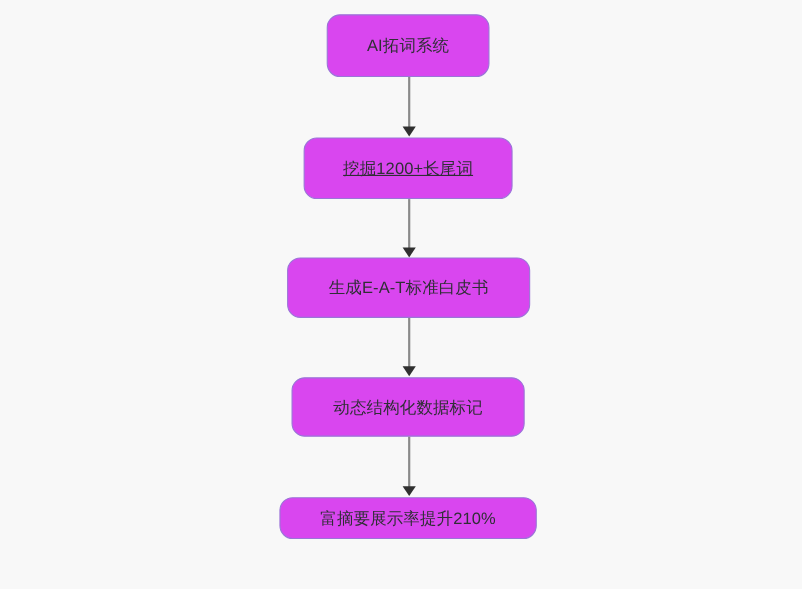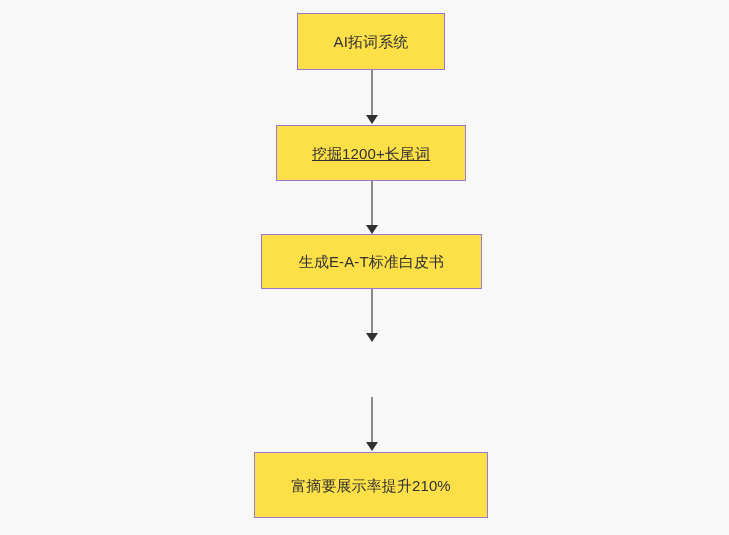--- a/index.html
+++ b/index.html
@@ -17,23 +17,23 @@
 
   #flowchart {
     position: relative;
     width: 729px;
     height: 535px;
   }
 
   .node {
     position: absolute;
     box-sizing: border-box;
-    background: #fde047;
+    background: #d946ef;
     border: 1.6px solid #9a75d8;
-    border-radius: 0;
+    border-radius: 12px;
     display: flex;
     align-items: center;
     justify-content: center;
     color: #2f2f35;
     font-size: 15px;
     line-height: 1;
     letter-spacing: 0.1px;
     white-space: nowrap;
   }
 
@@ -80,21 +80,24 @@
   <div class="edge" style="top:181px; height:45px;"></div>
   <div class="arrow-head" style="top:225px;"></div>
 
   <div class="node" style="left:261px; top:234px; width:221px; height:55px;">
     <span class="node-label">生成E-A-T标准白皮书</span>
   </div>
 
   <div class="edge" style="top:289px; height:45px;"></div>
   <div class="arrow-head" style="top:333px;"></div>
 
+  <div class="node" style="left:265px; top:343px; width:212px; height:54px;">
+    <span class="node-label">动态结构化数据标记</span>
+  </div>
 
   <div class="edge" style="top:397px; height:46px;"></div>
   <div class="arrow-head" style="top:442px;"></div>
 
-  <div class="node" style="left:254px; top:452px; width:234px; height:66px;text-align:center;">
+  <div class="node" style="left:254px; top:452px; width:234px; height:38px;text-align:center;">
     <span class="node-label">富摘要展示率提升210%</span>
   </div>
 
 </div>
 
 </body></html>

